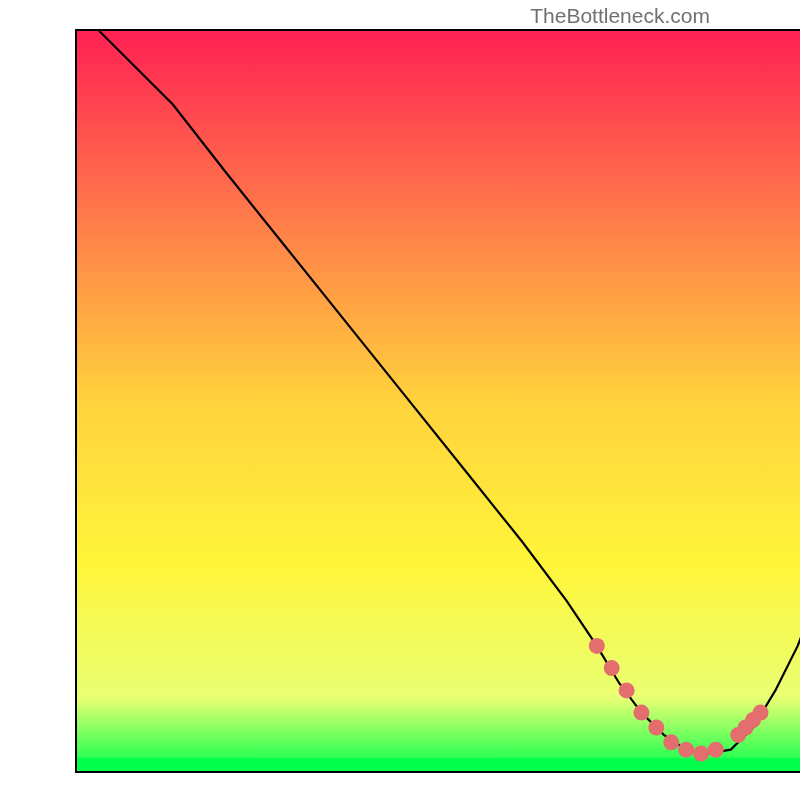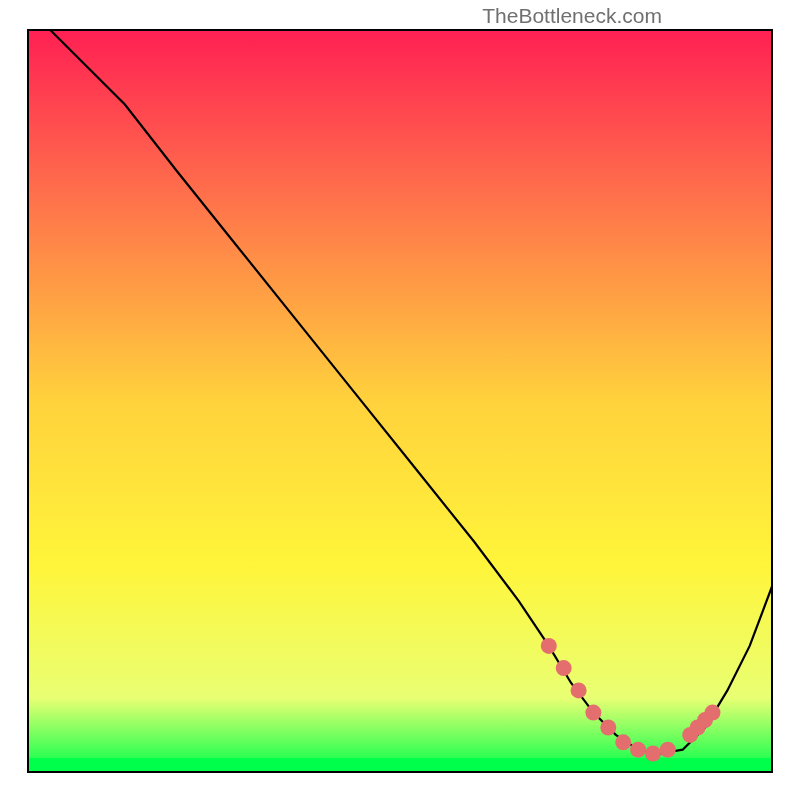--- a/index.html
+++ b/index.html
@@ -8,20 +8,21 @@
     width: 800px;
     height: 800px;
     overflow: hidden;
     font-family: Arial, Helvetica, sans-serif;
     background: #fff;
   }
   .wrap {
     position: relative;
     width: 672px;
     height: 800px;
+    padding-left: 48px;
   }
   .attrib {
     position: absolute;
     top: 4px;
     right: 10px;
     font-size: 21px;
     color: #707070;
     z-index: 10;
     font-family: Arial, sans-serif;
   }

